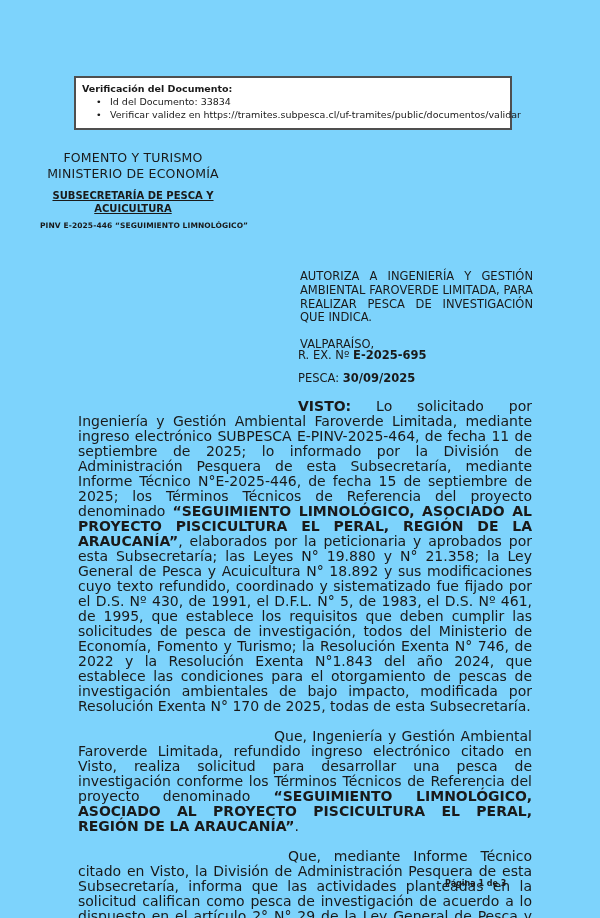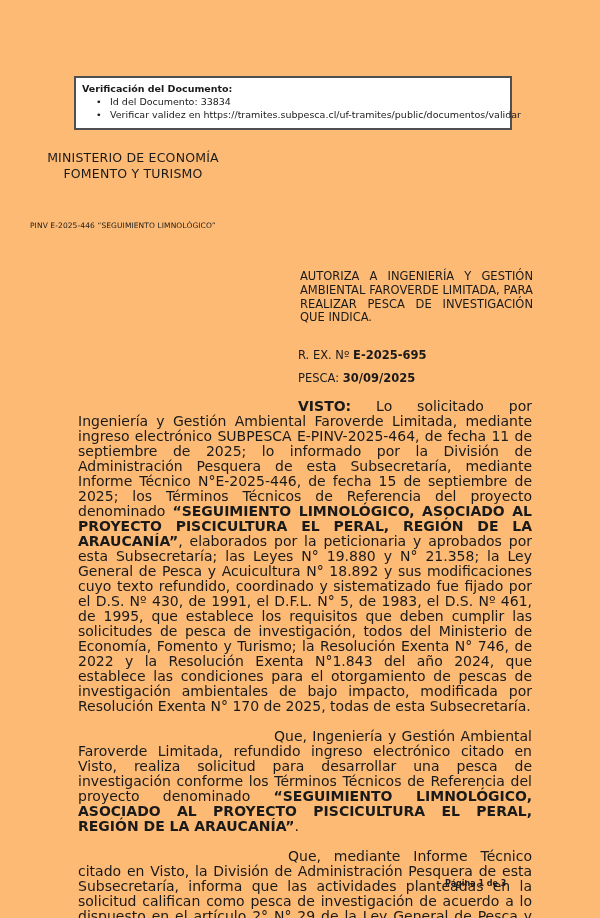--- a/index.html
+++ b/index.html
@@ -1,19 +1,19 @@
 <!DOCTYPE html>
 <html><head>
 <meta charset="utf-8">
 <style>
   * { margin:0; padding:0; box-sizing:border-box; }
   html,body { background:#ffffff; }
   body { font-family:"DejaVu Sans", sans-serif; color:#1a1a1a; }
   .page {
-    position:relative; width:600px; height:918px; background:#fdba74;
+    position:relative; width:600px; height:918px; background:#7dd3fc;
     overflow:hidden; margin:0 auto;
   }
 
   
   .verify-box {
     position:absolute; left:74px; top:76px; width:438px; height:54px;
     border:2px solid #4f4f4f; border-bottom:none; background:#ffffff;
     padding:4px 0 0 6px; font-size:9.5px; line-height:13px;
   }
   .verify-box::after {
@@ -28,21 +28,21 @@
   
   .letterhead {
     position:absolute; left:30px; top:150px; width:206px; text-align:center;
   }
   .ministry { font-size:12.5px; line-height:16px; letter-spacing:0.2px; }
   .subsecretaria {
     margin:7px auto 0 auto; width:170px; font-size:10px; line-height:13px;
     font-weight:bold; text-decoration:underline;
   }
   .project-ref {
-    position:absolute; left:30px; top:221px; font-size:7.5px; font-weight:normal;
+    position:absolute; left:40px; top:221px; font-size:7.5px; font-weight:bold;
     white-space:nowrap; letter-spacing:0.1px;
   }
 
   
   .title-block {
     position:absolute; left:300px; top:250px; width:233px;
     font-size:11.5px; line-height:13.8px;
   }
   .subject { text-align:justify;margin-top:20px; }
   .city { margin-top:13px; }
@@ -73,28 +73,30 @@
 
   <div class="verify-box">
     <div class="vb-title">Verificación del Documento:</div>
     <ul class="vb-list">
       <li>Id del Documento: 33834</li>
       <li>Verificar validez en https://tramites.subpesca.cl/uf-tramites/public/documentos/validar</li>
     </ul>
   </div>
 
   <div class="letterhead">
+    <div class="ministry">FOMENTO Y TURISMO</div>
     <div class="ministry">MINISTERIO DE ECONOMÍA</div>
-    <div class="ministry">FOMENTO Y TURISMO</div>
+    <div class="subsecretaria">SUBSECRETARÍA DE PESCA Y ACUICULTURA</div>
   </div>
 
   <div class="project-ref">PINV E-2025-446 “SEGUIMIENTO LIMNOLÓGICO”</div>
 
   <div class="title-block">
     <div class="subject">AUTORIZA A INGENIERÍA Y GESTIÓN AMBIENTAL FAROVERDE LIMITADA, PARA REALIZAR PESCA DE INVESTIGACIÓN QUE INDICA.</div>
+    <div class="city">VALPARAÍSO,</div>
   </div>
 
   <div class="rex-line"><span>R. EX. Nº </span><span class="b">E-2025-695</span></div>
 
   <div class="fecha-line"><span>PESCA: </span><span class="b">30/09/2025</span></div>
 
   <div class="body-text">
     <p class="p-visto"><span class="b">VISTO:</span><span> Lo solicitado por Ingeniería y Gestión Ambiental Faroverde Limitada, mediante ingreso electrónico SUBPESCA E-PINV-2025-464, de fecha 11 de septiembre de 2025; lo informado por la División de Administración Pesquera de esta Subsecretaría, mediante Informe Técnico N°E-2025-446, de fecha 15 de septiembre de 2025; los Términos Técnicos de Referencia del proyecto denominado </span><span class="b">“SEGUIMIENTO LIMNOLÓGICO, ASOCIADO AL PROYECTO PISCICULTURA EL PERAL, REGIÓN DE LA ARAUCANÍA”</span><span>, elaborados por la peticionaria y aprobados por esta Subsecretaría; las Leyes N° 19.880 y N° 21.358; la Ley General de Pesca y Acuicultura N° 18.892 y sus modificaciones cuyo texto refundido, coordinado y sistematizado fue fijado por el D.S. Nº 430, de 1991, el D.F.L. N° 5, de 1983, el D.S. Nº 461, de 1995, que establece los requisitos que deben cumplir las solicitudes de pesca de investigación, todos del Ministerio de Economía, Fomento y Turismo; la Resolución Exenta N° 746, de 2022 y la Resolución Exenta N°1.843 del año 2024, que establece las condiciones para el otorgamiento de pescas de investigación ambientales de bajo impacto, modificada por Resolución Exenta N° 170 de 2025, todas de esta Subsecretaría.</span></p>
     <p class="p-c1"><span>Que, Ingeniería y Gestión Ambiental Faroverde Limitada, refundido ingreso electrónico citado en Visto, realiza solicitud para desarrollar una pesca de investigación conforme los Términos Técnicos de Referencia del proyecto denominado </span><span class="b">“SEGUIMIENTO LIMNOLÓGICO, ASOCIADO AL PROYECTO PISCICULTURA EL PERAL, REGIÓN DE LA ARAUCANÍA”</span><span>.</span></p>
     <p class="p-c2"><span>Que, mediante Informe Técnico citado en Visto, la División de Administración Pesquera de esta Subsecretaría, informa que las actividades planteadas en la solicitud califican como pesca de investigación de acuerdo a lo dispuesto en el artículo 2° N° 29 de la Ley General de Pesca y Acuicultura, de bajo impacto conforme lo señalado en la Resolución</span></p>

